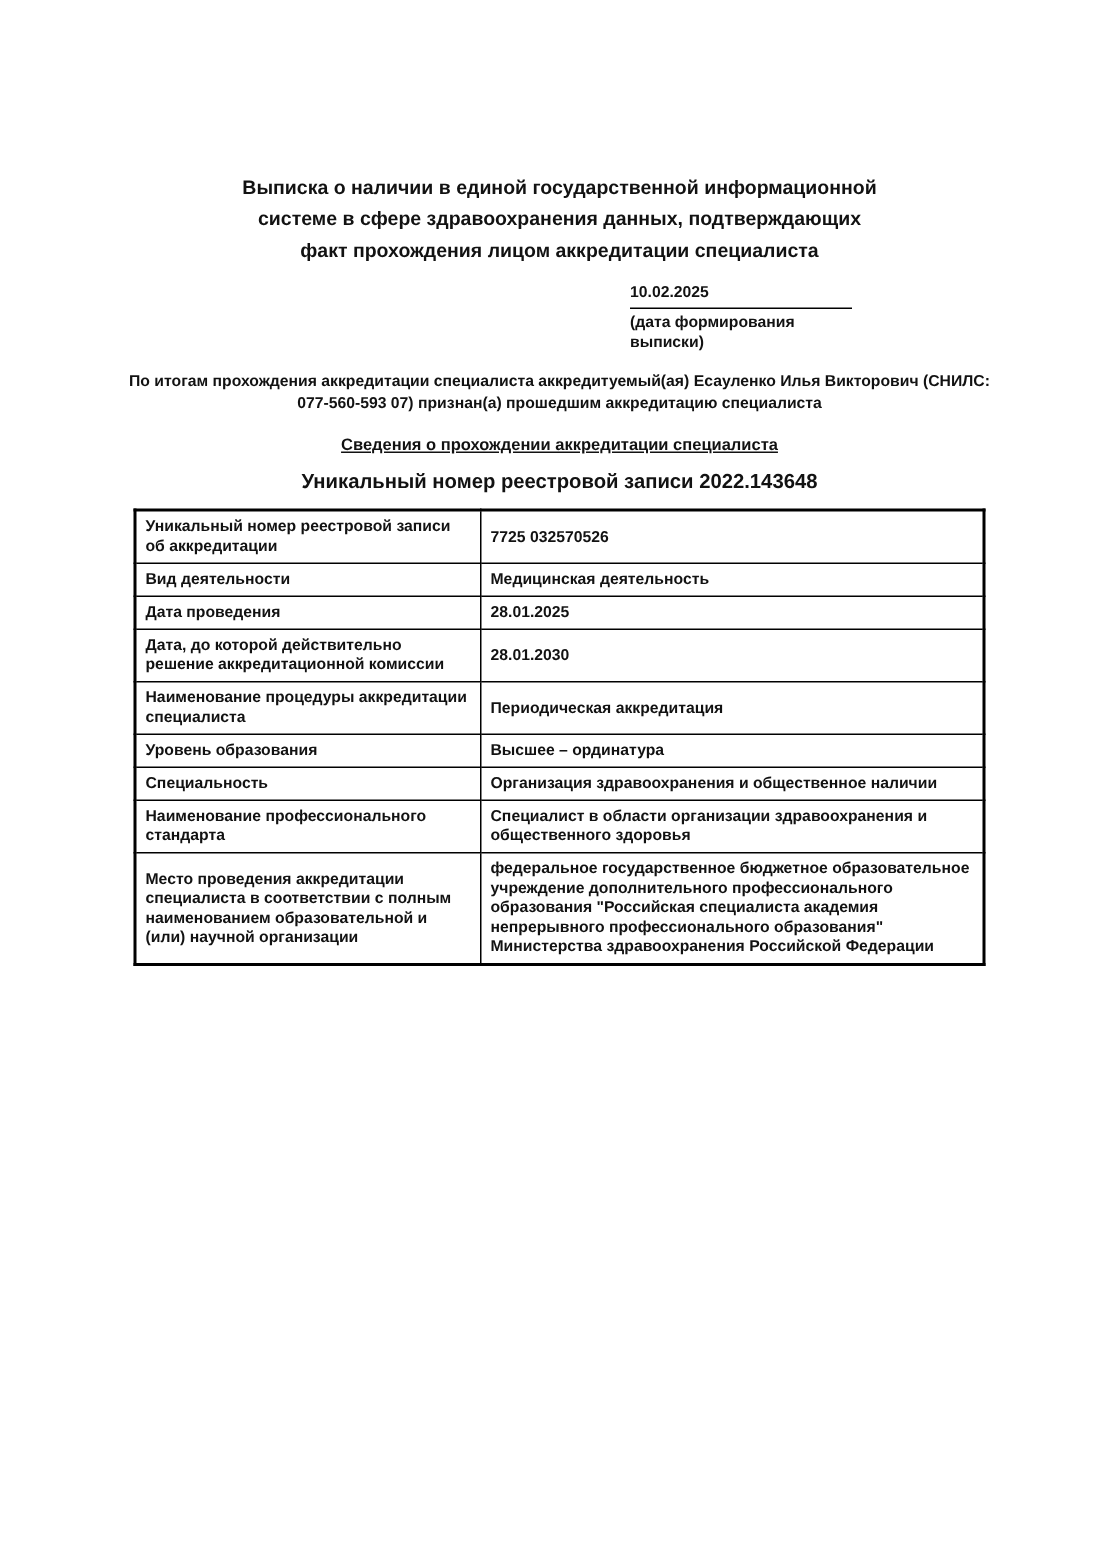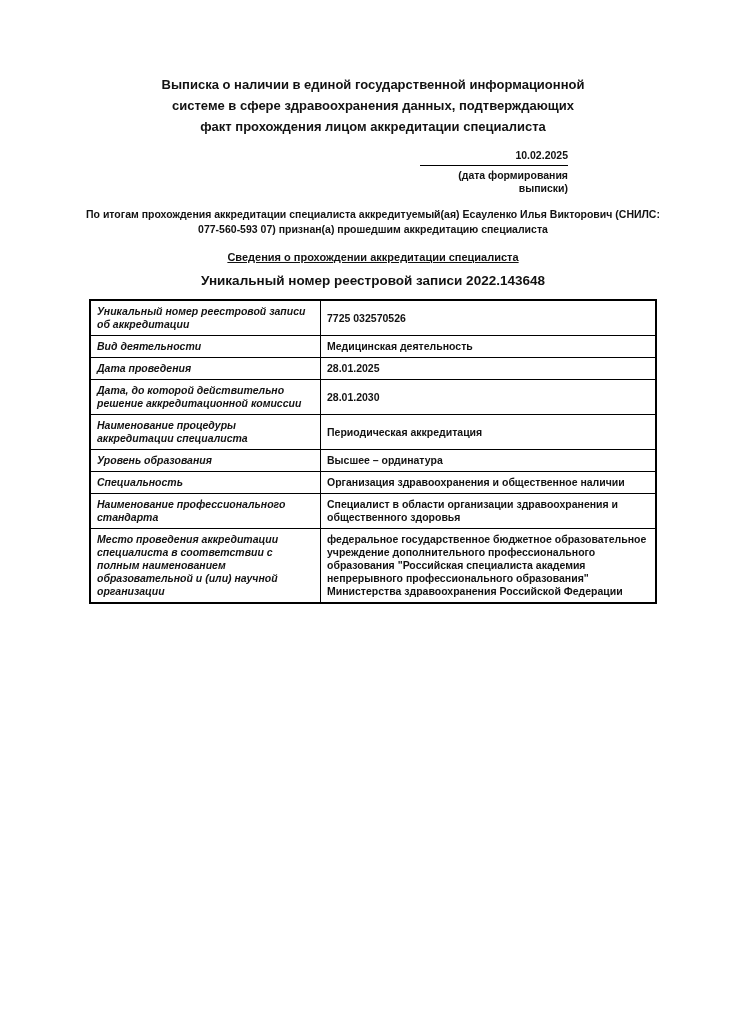--- a/index.html
+++ b/index.html
@@ -14,34 +14,34 @@
     font-weight: bold;
     color: #121212;
     overflow: hidden;
   }
   .page {
     position: relative;
     width: 746px;
     height: 1029px;
     background: #ffffff;
     box-sizing: border-box;
-    padding-top: 74px;
+    padding-top: 114px;
   }
   .doc-title {
     margin: 0 auto;
     width: 432px;
     text-align: center;
     font-size: 13px;
     line-height: 21px;
   }
   .date-block {
     margin-top: 12px;
     margin-left: 420px;
     width: 148px;
-    text-align: right;
+    text-align: left;
     font-size: 10.5px;
     line-height: 13px;
   }
   .date-value {
     padding-bottom: 3px;
   }
   .date-caption {
     border-top: 1.5px solid #000000;
     padding-top: 3px;
   }
@@ -74,21 +74,21 @@
   }
   table.acc-table td {
     border: 1.5px solid #000000;
     padding: 4px 6px;
     vertical-align: middle;
     font-size: 10.5px;
     line-height: 13px;
     font-weight: bold;
     word-wrap: break-word;
   }
-  td.cell-label { width: 217px; font-style: italic; }
+  td.cell-label { width: 217px; }
 </style>
 </head>
 <body>
 
 <div class="page">
 
   <div class="doc-title">Выписка о наличии в единой государственной информационной системе в сфере здравоохранения данных, подтверждающих факт прохождения лицом аккредитации специалиста</div>
 
   <div class="date-block">
     <div class="date-value">10.02.2025</div>

